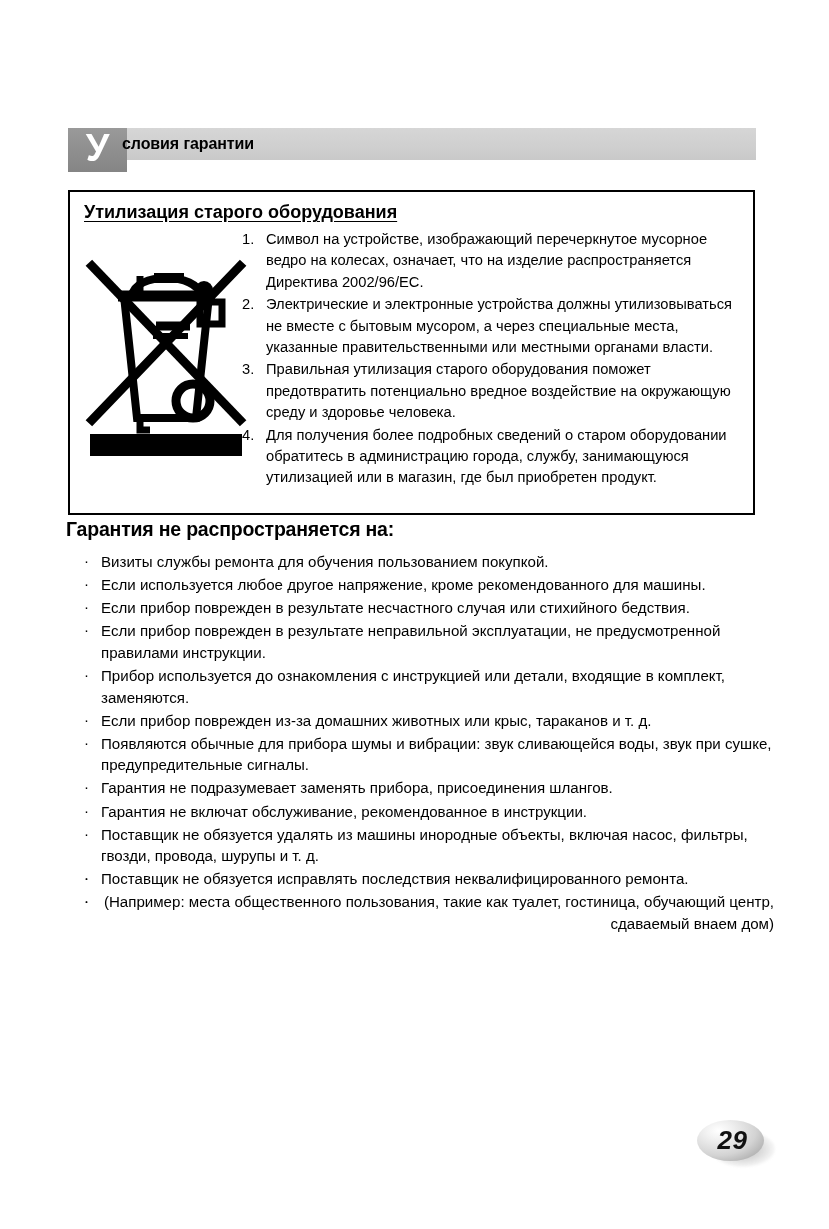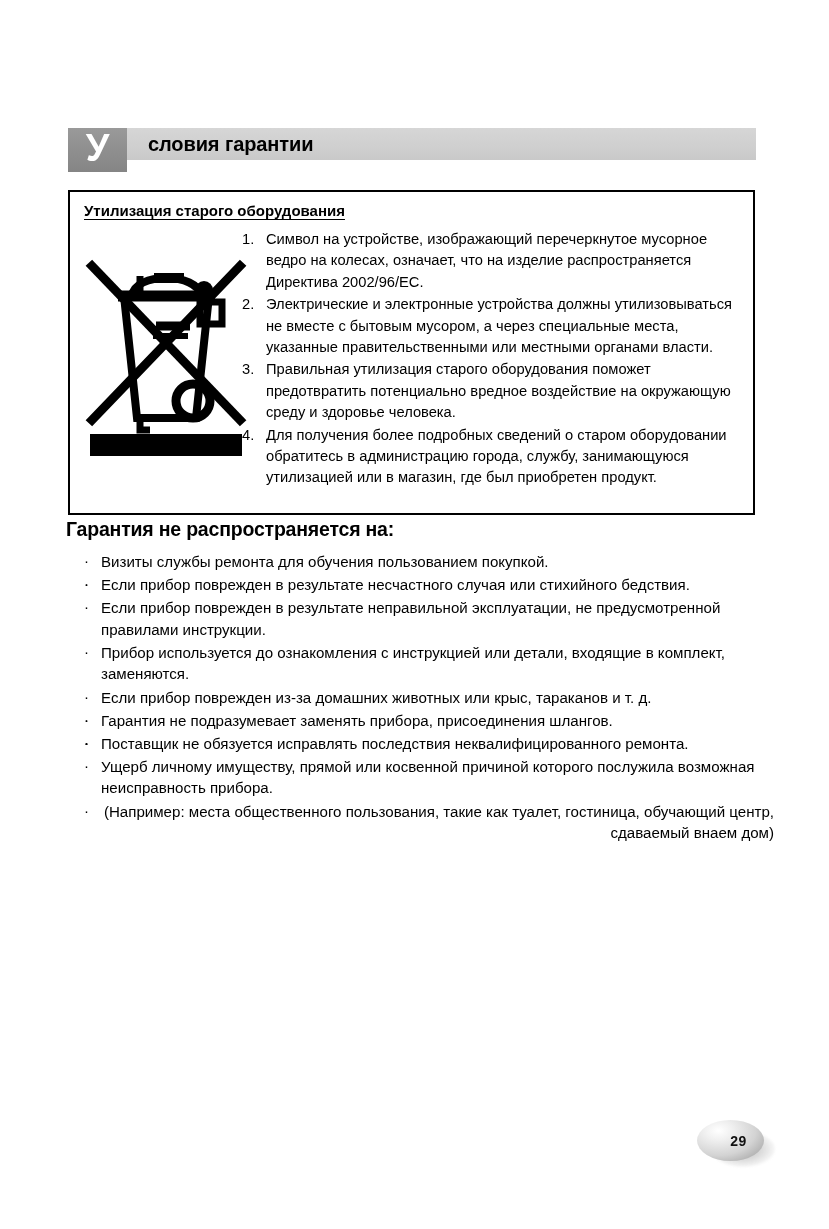--- a/index.html
+++ b/index.html
@@ -40,23 +40,23 @@
     background: linear-gradient(to bottom, #9a9a9a 0%, #8f8f8f 50%, #858585 100%);
     color: #ffffff;
     font-size: 38px;
     font-weight: bold;
     line-height: 40px;
     text-align: center;
     font-family: "Liberation Sans", sans-serif;
   }
   .section-header-title {
     position: absolute;
-    left: 148px;
+    left: 122px;
     top: 131px;
-    font-size: 20px;
+    font-size: 16px;
     font-weight: bold;
     letter-spacing: -0.1px;
     line-height: 26px;
     white-space: nowrap;
   }
 
   
   .disposal-box {
     position: absolute;
     left: 68px;
@@ -64,21 +64,21 @@
     width: 687px;
     height: 325px;
     border: 2px solid #000000;
     box-sizing: border-box;
     background: #ffffff;
   }
   .disposal-title {
     position: absolute;
     left: 14px;
     top: 10px;
-    font-size: 15px;
+    font-size: 18px;
     font-weight: bold;
     text-decoration: underline;
     text-underline-offset: 3px;
     white-space: nowrap;
   }
 
   .weee-wrap {
     position: absolute;
     left: 10px;
     top: 42px;
@@ -172,29 +172,30 @@
     position: absolute;
     left: 0;
     top: 0;
     width: 67px;
     height: 41px;
     border-radius: 50%;
     background: radial-gradient(ellipse at 32% 26%, #ffffff 0%, #f0f0f0 22%, #d3d3d3 58%, #a8a8a8 88%, #9a9a9a 100%);
   }
   .page-badge .num {
     position: absolute;
-    left: 8px;
+    left: 2px;
     top: 0;
     width: 67px;
     height: 41px;
     display: flex;
     align-items: center;
     justify-content: center;
-    font-size: 14px;
-    font-weight: bold;
+    font-size: 26px;
+    font-weight: bold;
+    font-style: italic;
     color: #111111;
     letter-spacing: 0.5px;
   }
 </style>
 </head>
 <body>
 
 <div class="page">
 
   <div class="section-header"></div>
@@ -261,60 +262,63 @@
 
   <div class="warranty-heading">Гарантия не распространяется на:</div>
 
   <ul class="warranty-list">
     <li>
       <span class="dot">·</span>
       <span>Визиты службы ремонта для обучения пользованием покупкой.</span>
     </li>
     <li>
       <span class="dot">·</span>
+      <span>Если используется любое другое напряжение, кроме рекомендованного для машины.</span>
     </li>
     <li>
       <span class="dot">·</span>
       <span>Если прибор поврежден в результате несчастного случая или стихийного бедствия.</span>
     </li>
     <li>
       <span class="dot">·</span>
       <span>Если прибор поврежден в результате неправильной эксплуатации, не предусмотренной правилами инструкции.</span>
     </li>
     <li>
       <span class="dot">·</span>
       <span>Прибор используется до ознакомления с инструкцией или детали, входящие в комплект, заменяются.</span>
     </li>
     <li>
       <span class="dot">·</span>
       <span>Если прибор поврежден из-за домашних животных или крыс, тараканов и т. д.</span>
     </li>
     <li>
       <span class="dot">·</span>
+      <span>Появляются обычные для прибора шумы и вибрации: звук сливающейся воды, звук при сушке, предупредительные сигналы.</span>
     </li>
     <li>
       <span class="dot">·</span>
       <span>Гарантия не подразумевает заменять прибора, присоединения шлангов.</span>
     </li>
     <li>
       <span class="dot">·</span>
-    </li>
-    <li>
-      <span class="dot">·</span>
+      <span>Гарантия не включат обслуживание, рекомендованное в инструкции.</span>
+    </li>
+    <li>
+      <span class="dot">·</span>
+      <span>Поставщик не обязуется удалять из машины инородные объекты, включая насос, фильтры, гвозди, провода, шурупы и т. д.</span>
     </li>
     <li>
       <span class="dot">·</span>
     </li>
     <li>
       <span class="dot">·</span>
       <span>Поставщик не обязуется исправлять последствия неквалифицированного ремонта.</span>
     </li>
     <li>
       <span class="dot">·</span>
-      <span>Ущерб личному имуществу, прямой или косвенной причиной которого послужила возможная неисправность прибора.</span>
     </li>
     <li>
       <span class="dot">·</span>
       <span class="sub">(Например: места общественного пользования, такие как туалет, гостиница, обучающий центр, сдаваемый внаем дом)</span>
     </li>
   </ul>
 
   <div class="page-badge">
     <div class="shadow"></div>
     <div class="ellipse"></div>

